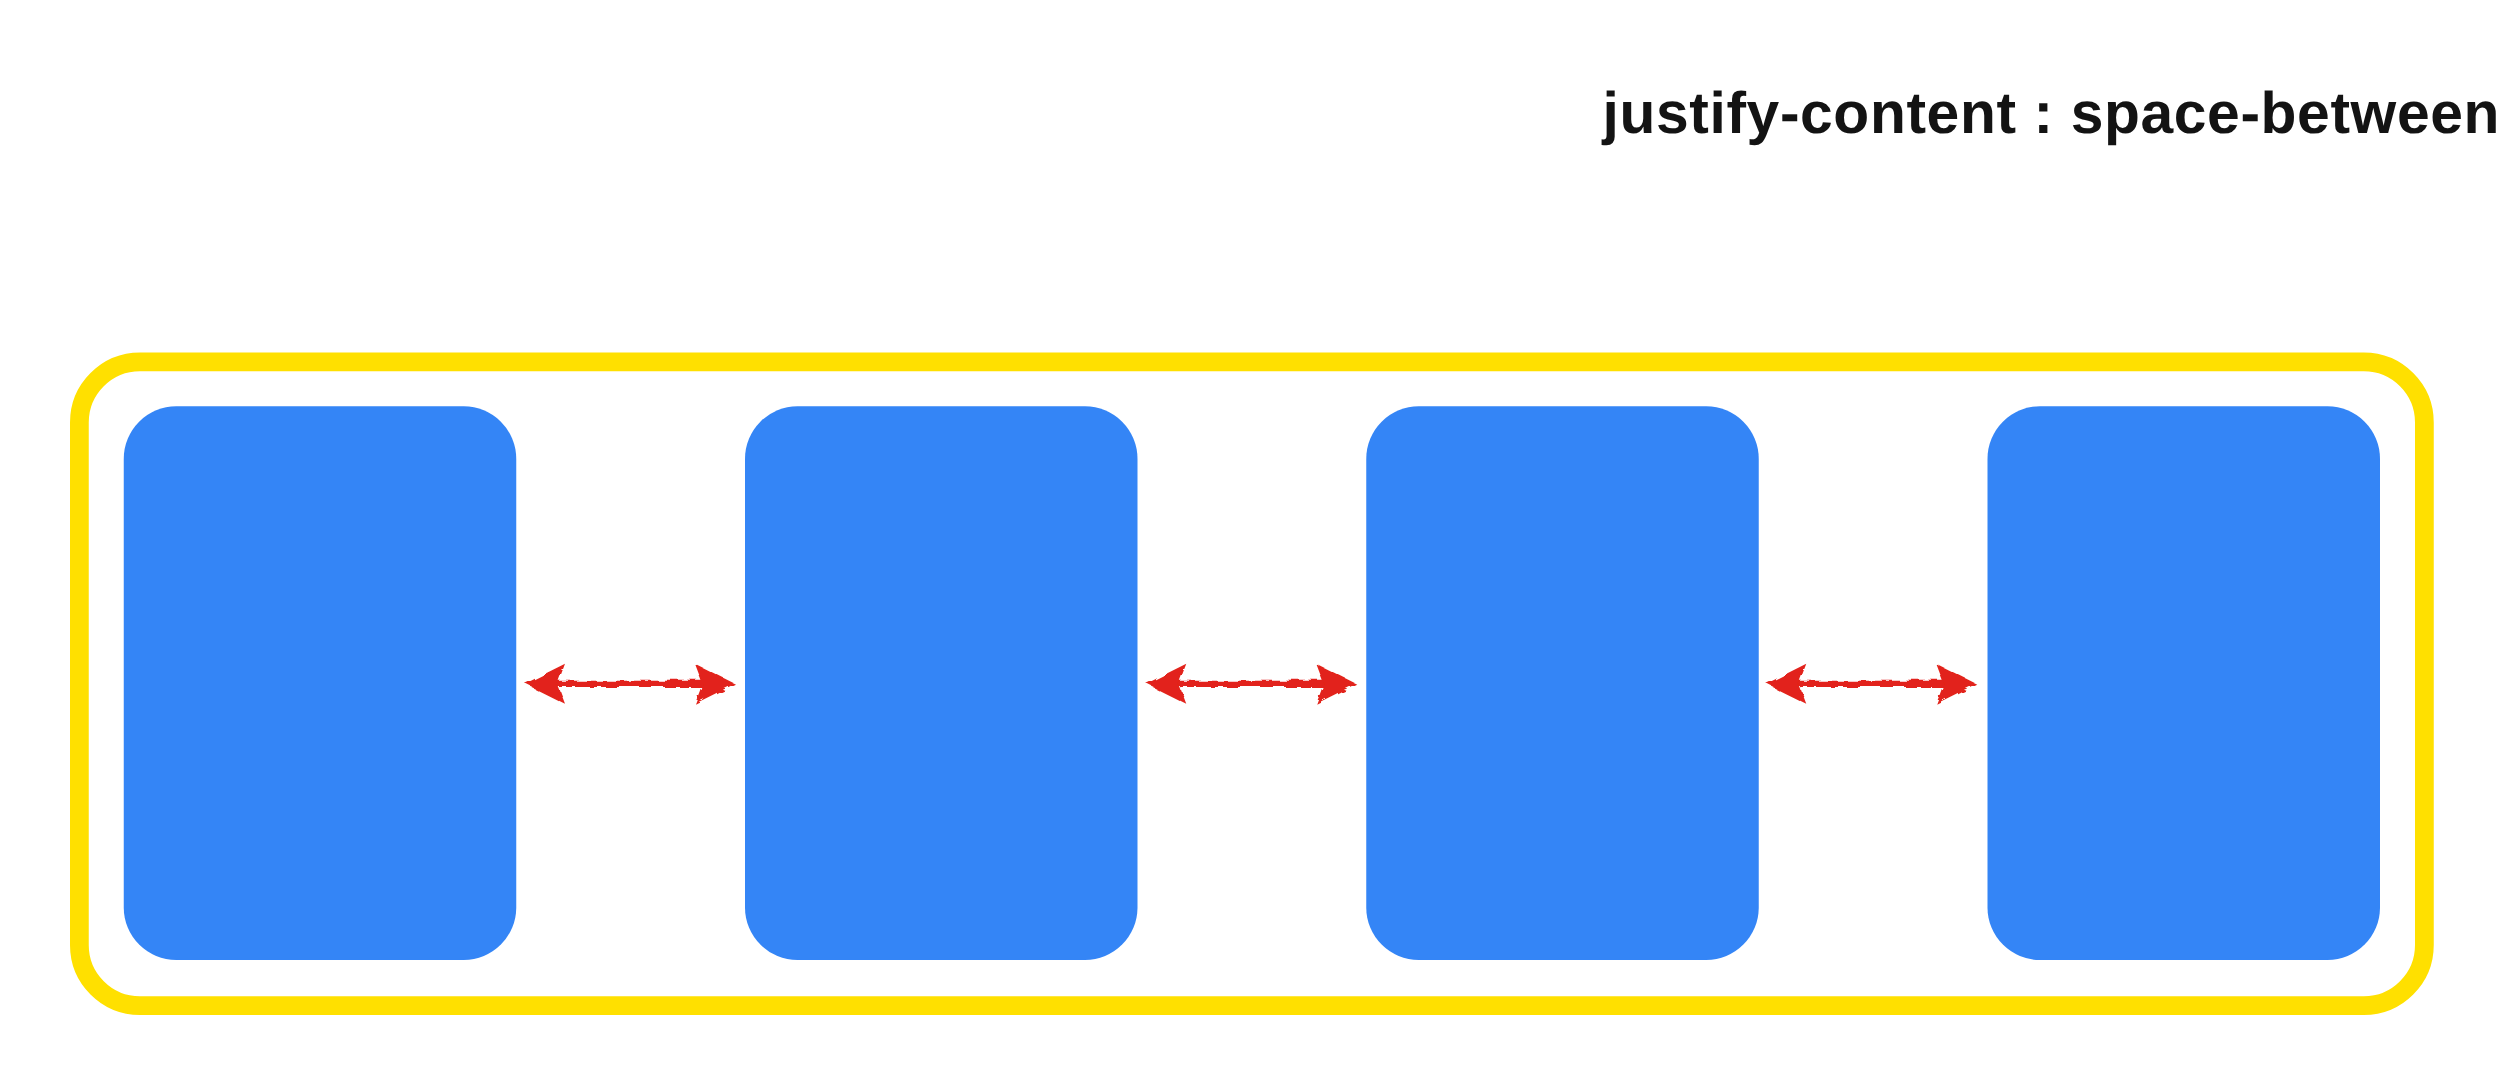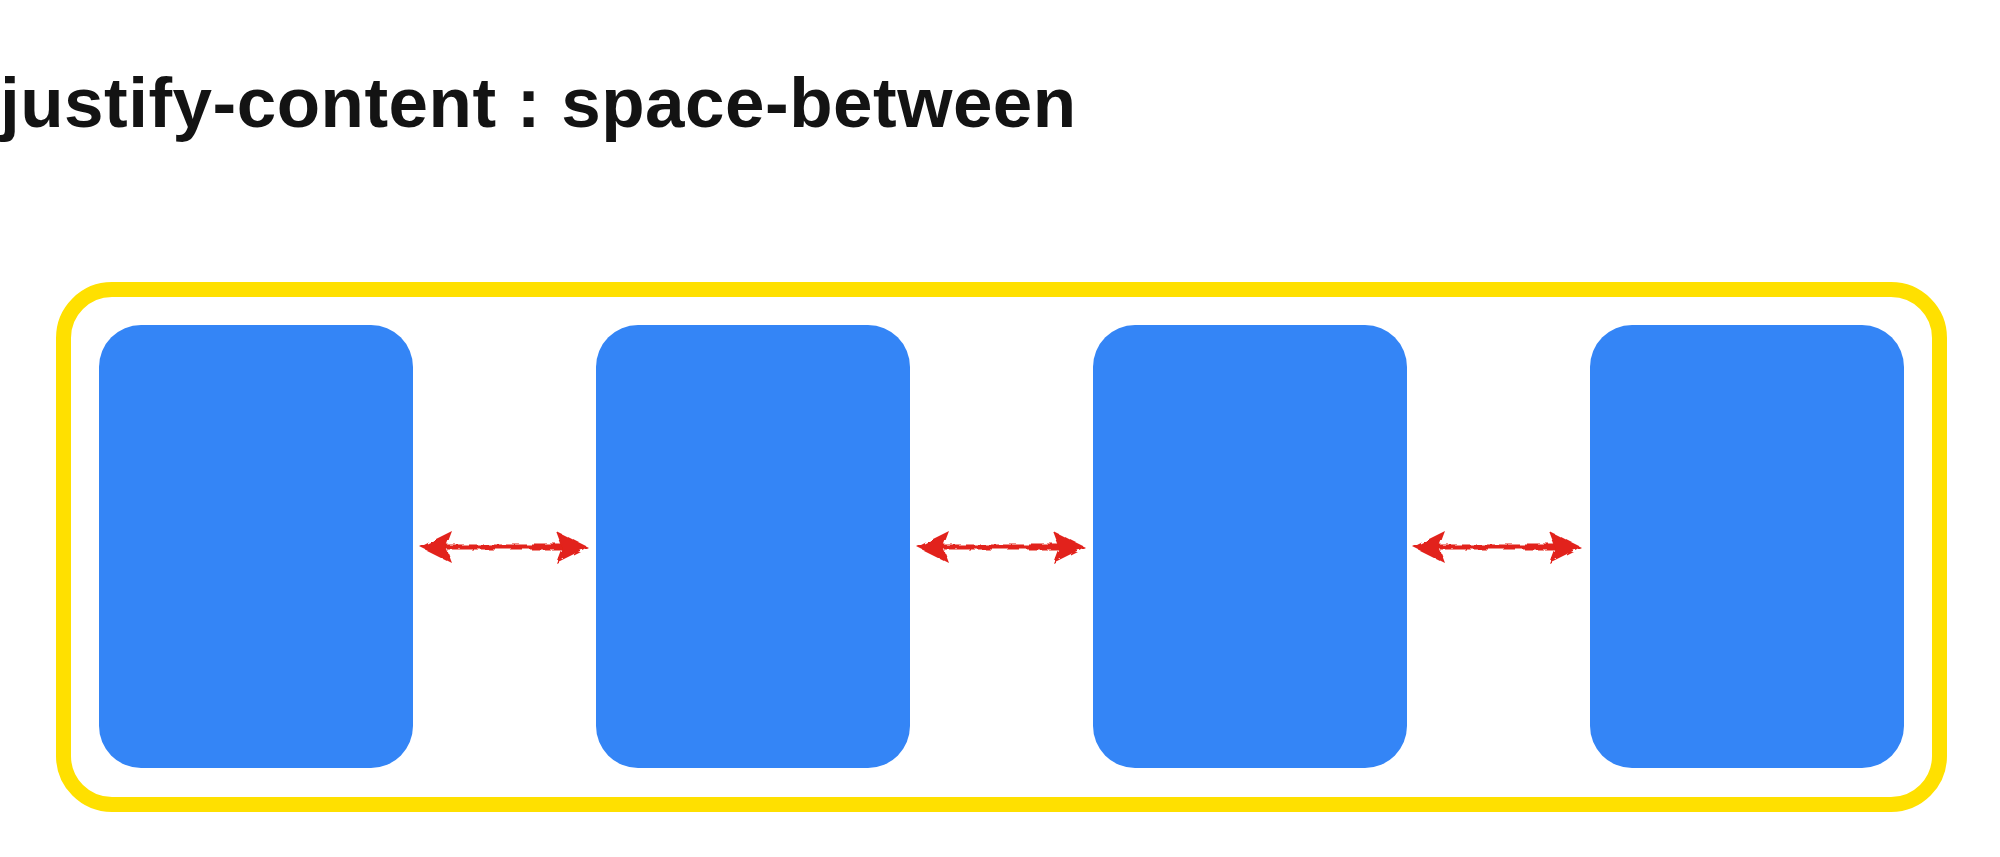--- a/index.html
+++ b/index.html
@@ -9,22 +9,22 @@
     position: relative;
     overflow: hidden;
     background: #ffffff;
     font-family: "Liberation Sans", sans-serif;
   }
   .title {
     position: absolute;
     top: 62px;
     left: 0;
     width: 100%;
-    text-align: left;
-    font-size: 71px;
+    text-align: right;
+    font-size: 47px;
     font-weight: bold;
     letter-spacing: 0.5px;
     color: #131313;
     white-space: nowrap;
   }
   .flex-container {
     position: absolute;
     left: 56px;
     top: 282px;
     width: 1891px;

